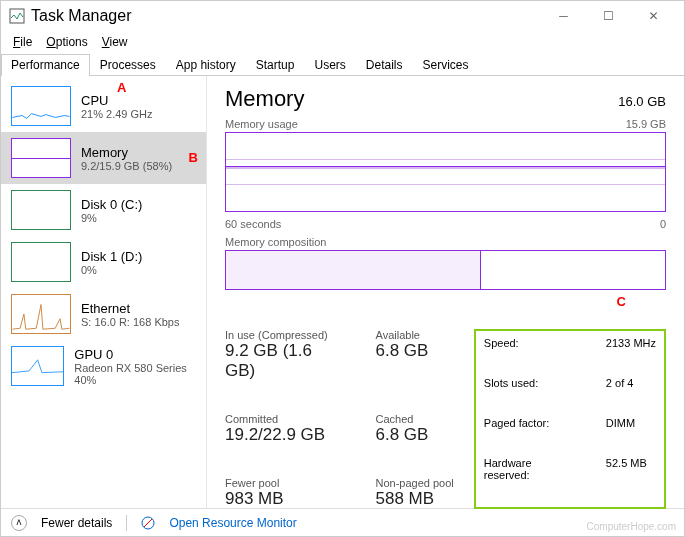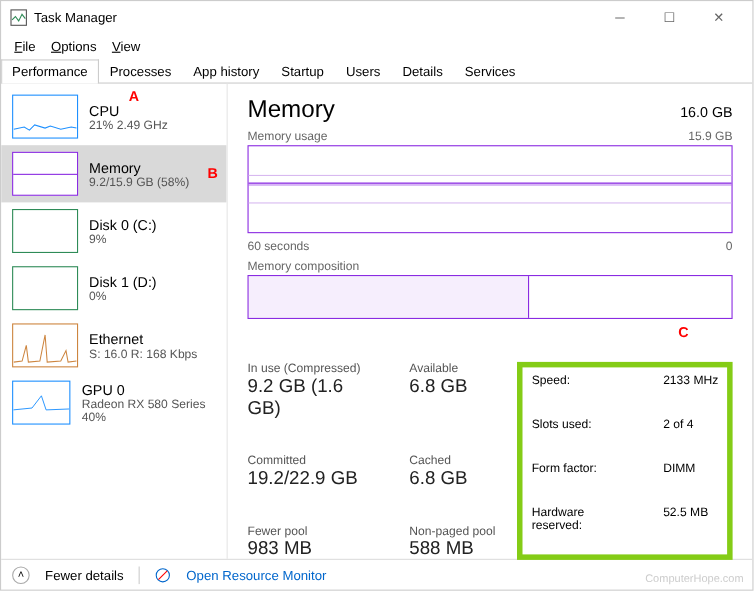--- a/index.html
+++ b/index.html
@@ -1,19 +1,19 @@
 <!DOCTYPE html>
 <html><head>
 <meta charset="utf-8">
 <style>
 * { box-sizing: border-box; margin: 0; padding: 0; font-family: "Segoe UI", sans-serif; }
 body { background: #fff; width: 685px; height: 537px; border: 1px solid #ccc; position: relative; }
 .titlebar { height: 30px; display: flex; align-items: center; padding: 0 8px; }
 .titlebar .icon { width: 16px; height: 16px; margin-right: 6px; }
-.titlebar .title { font-size: 12px; flex: 1; }
+.titlebar .title { font-size: 16px; flex: 1; }
 .winbtns { display: flex; }
 .winbtn { width: 45px; height: 30px; display: flex; align-items: center; justify-content: center; color: #666; font-size: 12px; }
 .menubar { height: 22px; display: flex; align-items: center; padding: 0 6px; gap: 2px; font-size: 12px; }
 .menubar span { padding: 2px 6px; }
 .menubar span u { text-decoration: underline; }
 .tabs { display: flex; border-bottom: 1px solid #ccc; height: 23px; font-size: 12px; }
 .tab { padding: 3px 9px; border: 1px solid transparent; border-bottom: none; position: relative; top: 1px; }
 .tab.active { border-color: #ccc; background: #fff; }
 .content { display: flex; height: calc(100% - 30px - 22px - 23px - 28px); }
 .sidebar { width: 205px; padding: 4px 0; overflow: hidden; }
@@ -32,21 +32,21 @@
 .chart-usage::before, .chart-usage::after { content: ""; position: absolute; left: 0; right: 0; border-top: 1px solid #d8b9f0; }
 .chart-usage::before { top: 33%; } .chart-usage::after { top: 66%; }
 .chart-usage .line { position: absolute; left: 0; right: 0; top: 42%; height: 3px; background: rgba(138,43,226,0.35); border-top: 1px solid #8a2be2; }
 .chart-comp { height: 40px; border: 1px solid #8a2be2; background: #fff; margin-top: 2px; display: flex; }
 .chart-comp .used { width: 58%; border-right: 1px solid #8a2be2; background: rgba(138,43,226,0.08); }
 .stats { display: flex; margin-top: 20px; gap: 0; }
 .stat-col { display: grid; grid-template-columns: auto auto; column-gap: 18px; row-gap: 4px; gap: 32px; }
 .stat { }
 .stat .lbl { font-size: 11px; color: #555; }
 .stat .val { font-size: 17px; color: #222; }
-.specs { border: 5px solid #84cc16; padding: 6px 8px; font-size: 11px; margin-left: 20px; display: grid; grid-template-columns: auto auto; column-gap: 16px; row-gap: 4px; align-content: start; gap: 28px; }
+.specs { border: 2px solid #84cc16; padding: 6px 8px; font-size: 11px; margin-left: 20px; display: grid; grid-template-columns: auto auto; column-gap: 16px; row-gap: 4px; align-content: start; gap: 28px; }
 .annot-c { color: red; font-weight: bold; font-size: 13px; text-align: right; margin-right: 40px; margin-top: 4px; }
 .footer { height: 28px; border-top: 1px solid #ddd; display: flex; align-items: center; padding: 0 10px; font-size: 12px; gap: 14px; }
 .footer .chev { width: 16px; height: 16px; border: 1px solid #aaa; border-radius: 50%; display: flex; align-items: center; justify-content: center; font-size: 10px; }
 .footer .link { color: #0066cc; }
 .footer .sep { width: 1px; height: 16px; background: #ccc; }
 .watermark { position: absolute; bottom: 4px; right: 8px; font-size: 10px; color: #ccc; }
 .thumb-cpu svg, .thumb-eth svg { width: 100%; height: 100%; }
 .thumb-mem { display:flex; flex-direction:column; }
 .thumb-mem div { flex:1; border-bottom:1px solid #8a2be2; } .thumb-mem div:last-child{border:none;}
 .thumb-gpu { overflow:hidden; }
@@ -187,21 +187,21 @@
           <div class="stat">
             <div class="lbl">Non-paged pool</div>
             <div class="val">588 MB</div>
           </div>
         </div>
       <div class="specs" id="specs">
           <div>Speed:</div>
           <div>2133 MHz</div>
           <div>Slots used:</div>
           <div>2 of 4</div>
-          <div>Form factor:</div>
+          <div>Paged factor:</div>
           <div>DIMM</div>
           <div>Hardware reserved:</div>
           <div>52.5 MB</div>
         </div>
     </div>
   </div>
 </div>
 
 <div class="footer">
   <span class="chev">˄</span>

